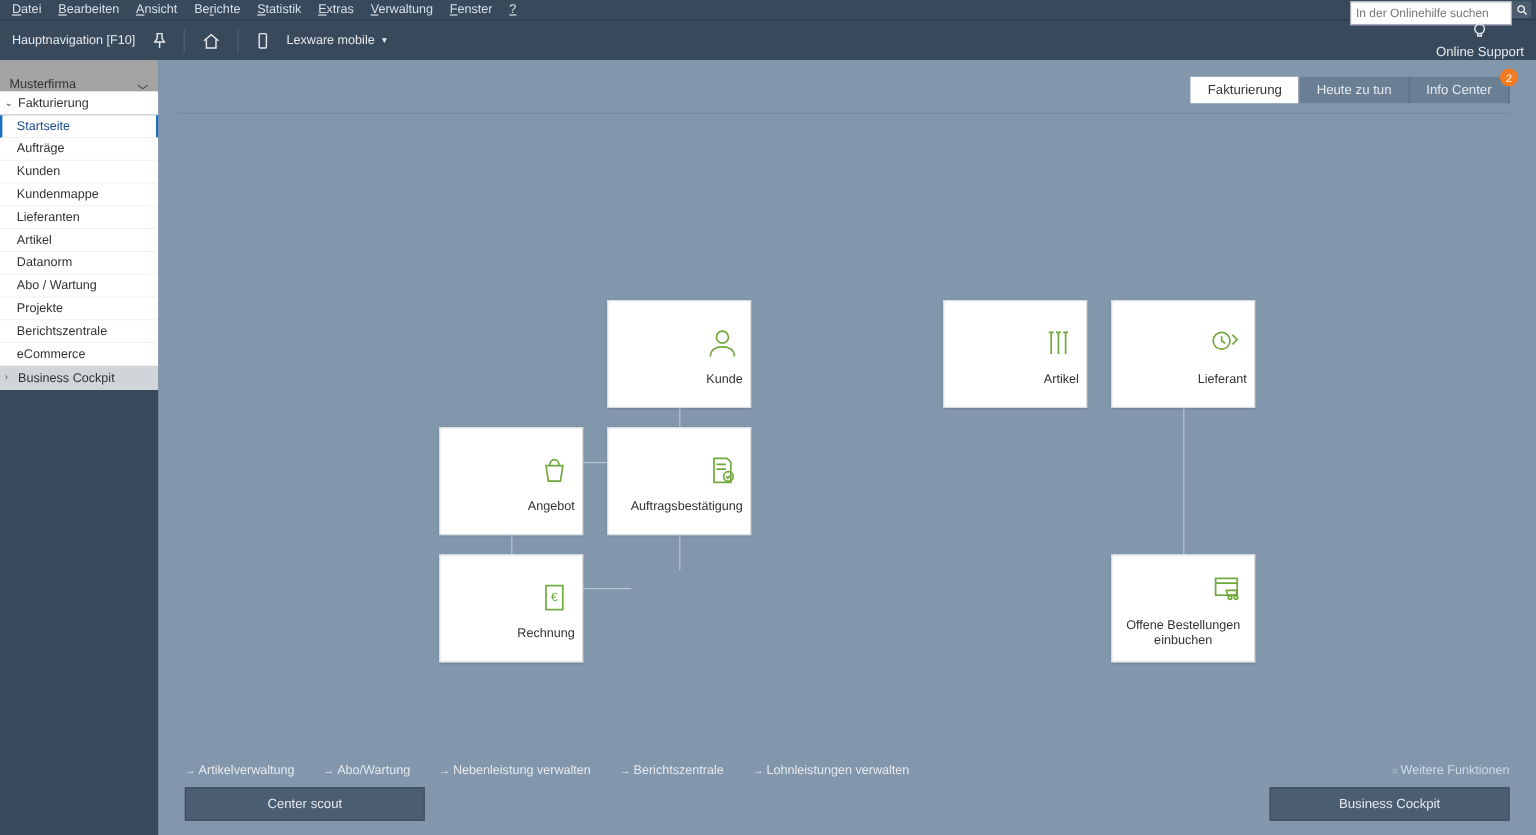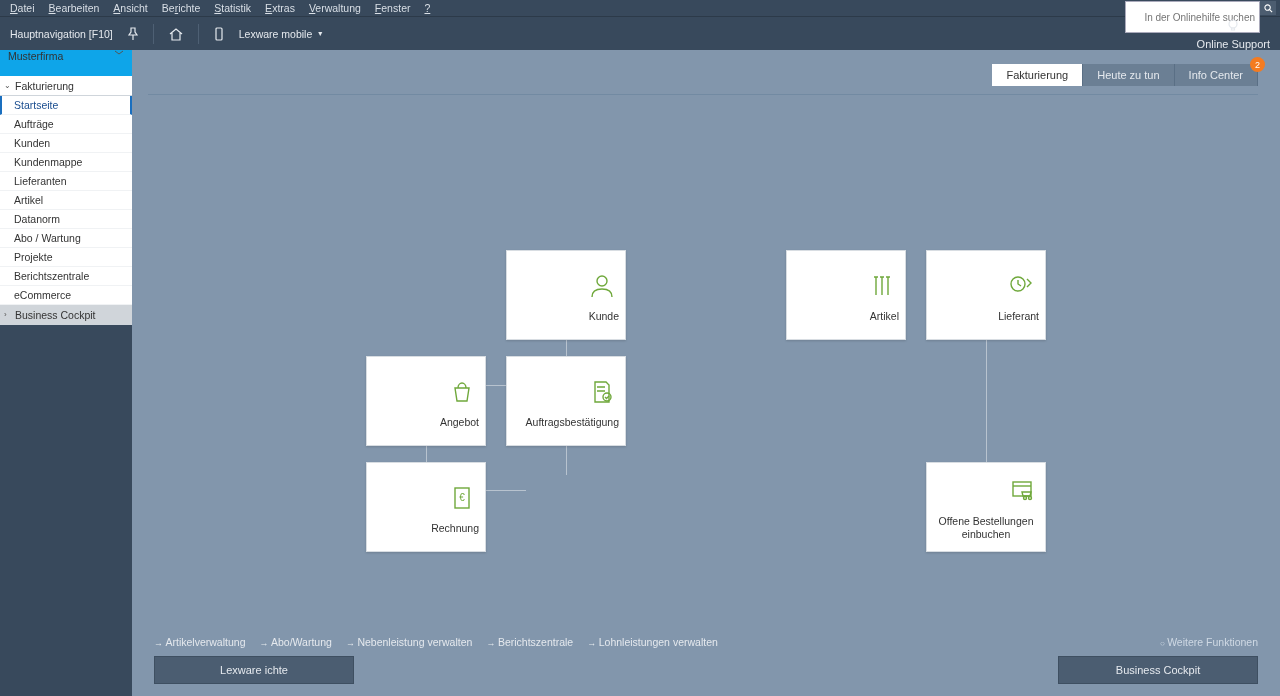--- a/index.html
+++ b/index.html
@@ -10,23 +10,22 @@
   .menubar {
     height: 16px; background: #38495c; color: #d9dfe6;
     display: flex; align-items: center; justify-content: space-between;
     font-size: 10.5px; padding: 0 4px;
   }
   .menubar .menu-items { display: flex; gap: 2px; }
   .menubar .menu-item { padding: 1px 6px; cursor: default; }
   .menubar .menu-item .ul { text-decoration: underline; }
   .menubar .search-wrap { display: flex; height: 14px; }
   .menubar input[type="text"] {
-    width: 135px; height: 32px; font-size: 10px; border: 1px solid #aab; background: #fff;
+    width: 135px; height: 20px; font-size: 10px; border: 1px solid #aab; background: #fff;
     padding: 0 4px;
-    text-align: right;
   }
   .menubar .search-btn {
     width: 16px; height: 14px; background: #4c5d70; color: #fff; border: none;
     display: flex; align-items: center; justify-content: center; font-size: 9px; cursor: pointer;
   }
 
   
   .toolbar {
     height: 34px; background: #38495c; color: #e5e9ee;
     display: flex; align-items: center; justify-content: space-between;
@@ -38,22 +37,22 @@
   .tb-dropdown { display: flex; align-items: center; gap: 6px; font-size: 10.5px; cursor: default; }
   .tb-dropdown:after { content: "▾"; font-size: 8px; }
   .online-support { display: flex; align-items: center; gap: 6px; font-size: 11px; cursor: pointer; flex-direction: column; }
 
   
   .workarea { display: flex; height: calc(100% - 50px); }
 
   
   .sidebar { width: 132px; background: #38495c; display: flex; flex-direction: column; }
   .sb-company {
-    height: 26px; background: #0ea5e9; color: #333;
-    display: flex; align-items: flex-start; justify-content: space-between;
+    height: 26px; background: #a3a3a3; color: #333;
+    display: flex; align-items: flex-end; justify-content: space-between;
     font-size: 10.5px; padding: 0 8px; cursor: default;
   }
   .sb-section-h {
     height: 20px; background: #fff; color: #333; font-size: 10.5px;
     display: flex; align-items: center; padding: 0 8px;
     border-bottom: 1px solid #cfd5db; cursor: default;
   }
   .sb-section-h.cockpit { background: #d0d5da; }
   .sb-section-h .caret { width: 9px; display: inline-block; font-size: 8px; color: #555; margin-left: -4px; margin-right: 2px; }
   .sb-items { background: #fff; }
@@ -110,21 +109,21 @@
 
   
   .conn { position: absolute; background: #b8c3cf; z-index: -1; }
 
   
   .bottom-links {
     position: absolute; bottom: 48px; left: 22px; right: 22px;
     display: flex; align-items: center; justify-content: space-between;
     font-size: 10.5px; color: #e5e9ee;
   }
-  .bottom-links .linkset { display: flex; gap: 14px; }
+  .bottom-links .linkset { display: flex; gap: 24px; }
   .bottom-links a { color: #e5e9ee; text-decoration: none; cursor: pointer; }
   .bottom-links a:before { content: "→ "; font-size: 9px; }
   .bottom-links .more { color: #cfd9e4; cursor: pointer; }
   .bottom-links .more:before { content: "○ "; font-size: 8px; }
 
   
   .bottom-btns {
     position: absolute; bottom: 12px; left: 22px; right: 22px;
     display: flex; justify-content: space-between;
   }
@@ -323,17 +322,17 @@
         <a>Artikelverwaltung</a>
         <a>Abo/Wartung</a>
         <a>Nebenleistung verwalten</a>
         <a>Berichtszentrale</a>
         <a>Lohnleistungen verwalten</a>
       </div>
       <span class="more">Weitere Funktionen</span>
     </div>
 
     <div class="bottom-btns">
-      <div class="big-btn">Lexware ichte</div>
+      <div class="big-btn">Center scout</div>
       <div class="big-btn">Business Cockpit</div>
     </div>
   </div>
 </div>
 
 </body></html>

